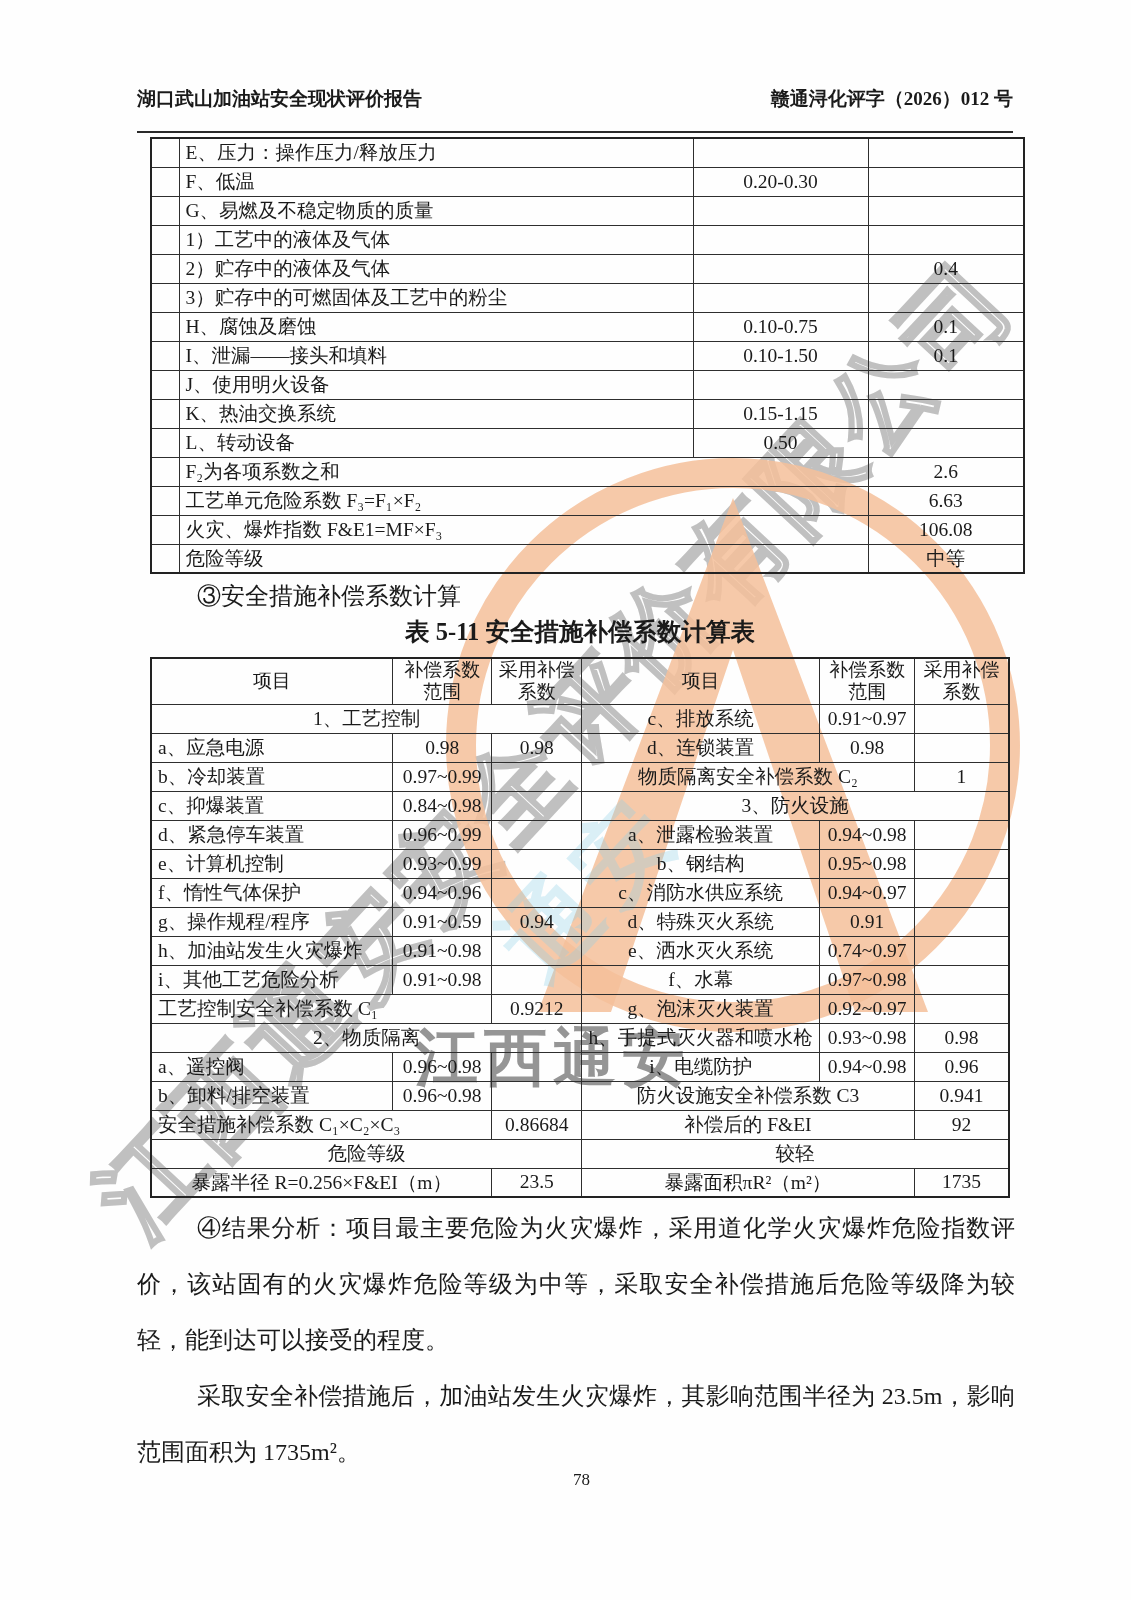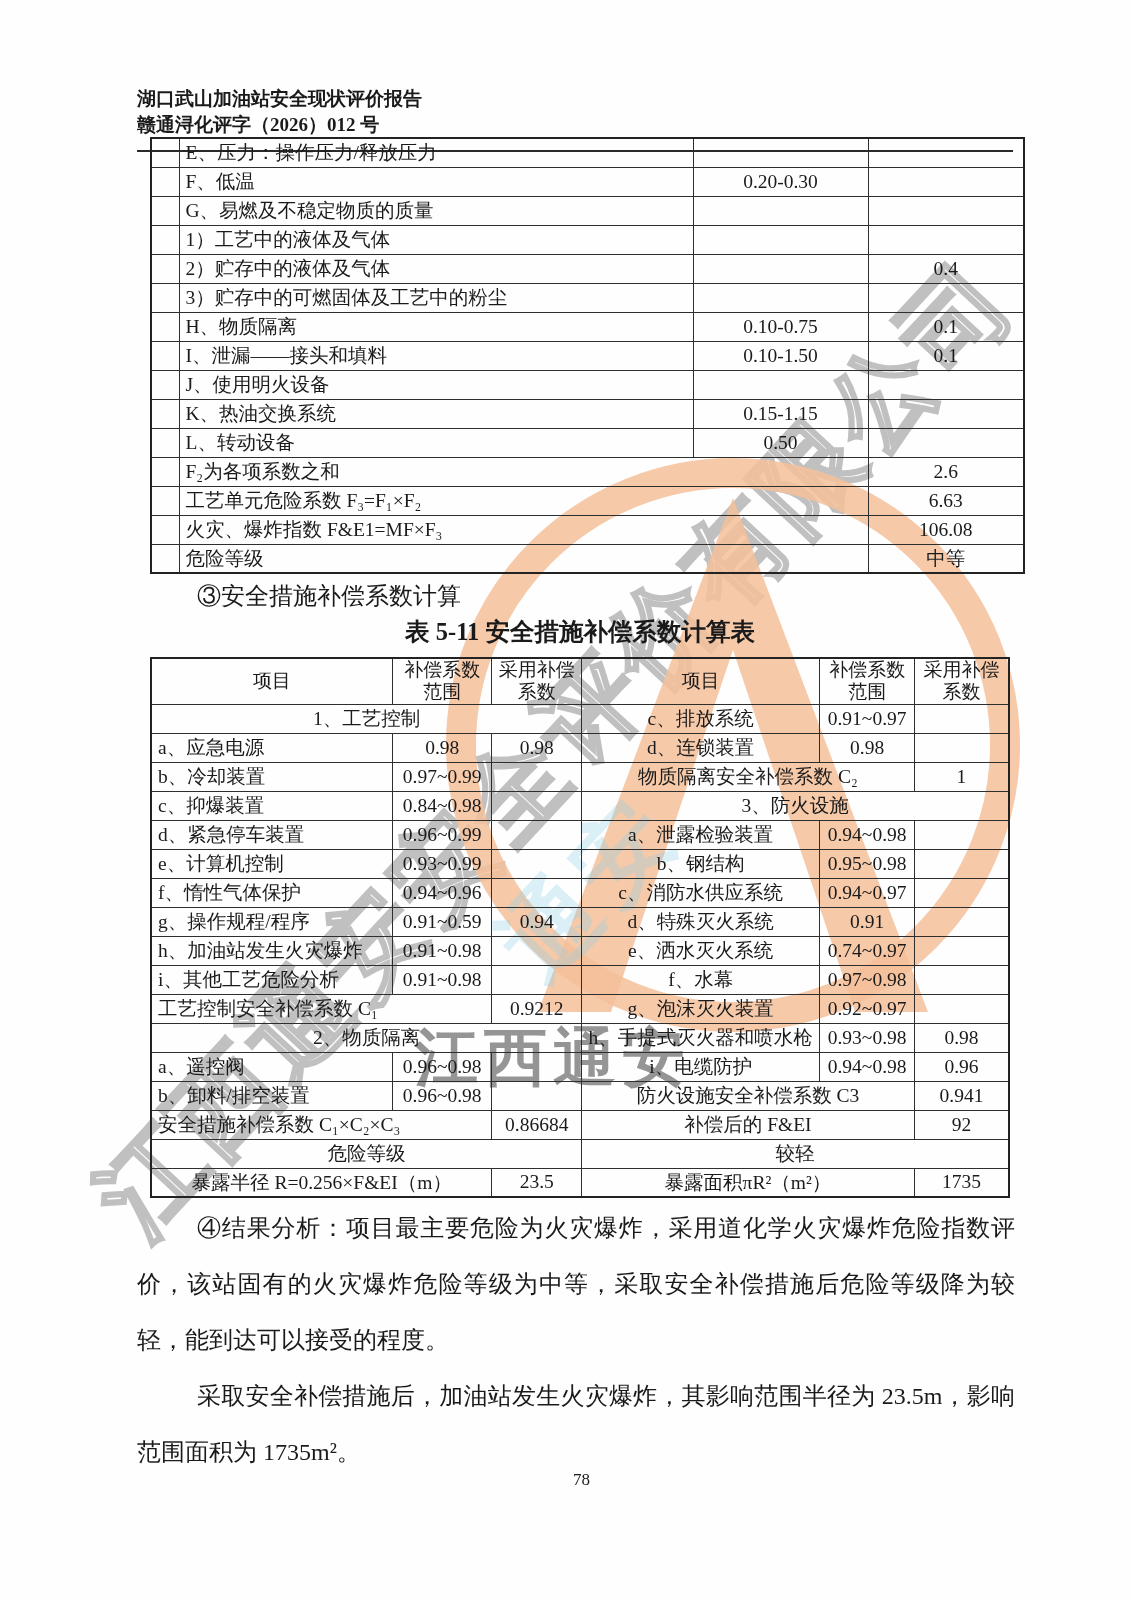--- a/index.html
+++ b/index.html
@@ -22,21 +22,21 @@
   }
   .wm-red{
     position:absolute;left:415px;top:1015px;white-space:nowrap;font-weight:700;
     font-size:63px;color:#404040;opacity:.55;letter-spacing:6px;
   }
   
   .content{position:absolute;inset:0;z-index:1;}
   .page-header{
     position:absolute;left:137px;top:86px;width:876px;display:flex;
     justify-content:space-between;align-items:flex-start;font-size:19px;font-weight:600;
-    padding-bottom:12px;border-bottom:2px solid #2a2a2a;flex-direction:column;
+    padding-bottom:19px;border-bottom:2px solid #2a2a2a;
   }
   .doc-table{border-collapse:collapse;table-layout:fixed;position:absolute;border:2px solid #222;}
   .doc-table td,.doc-table th{
     border:1px solid #2e2e2e;font-size:19.5px;padding:0 6px;overflow:hidden;
     white-space:nowrap;font-weight:400;
   }
   .top-table{left:150px;top:137px;width:873px;}
   .top-table tr{height:29px;}
   .comp-table{left:150px;top:657px;width:860px;}
   .comp-table thead tr{height:46px;margin-left:42px;}
@@ -114,21 +114,21 @@
             <td class="val">0.4</td>
           </tr>
           <tr>
             <td class="val"></td>
             <td class="lbl">3）贮存中的可燃固体及工艺中的粉尘</td>
             <td class="val"></td>
             <td class="val"></td>
           </tr>
           <tr>
             <td class="val"></td>
-            <td class="lbl">H、物质隔离</td>
+            <td class="lbl">H、腐蚀及磨蚀</td>
             <td class="val">0.10-0.75</td>
             <td class="val">0.1</td>
           </tr>
           <tr>
             <td class="val"></td>
             <td class="lbl">I、泄漏——接头和填料</td>
             <td class="val">0.10-1.50</td>
             <td class="val">0.1</td>
           </tr>
           <tr>

